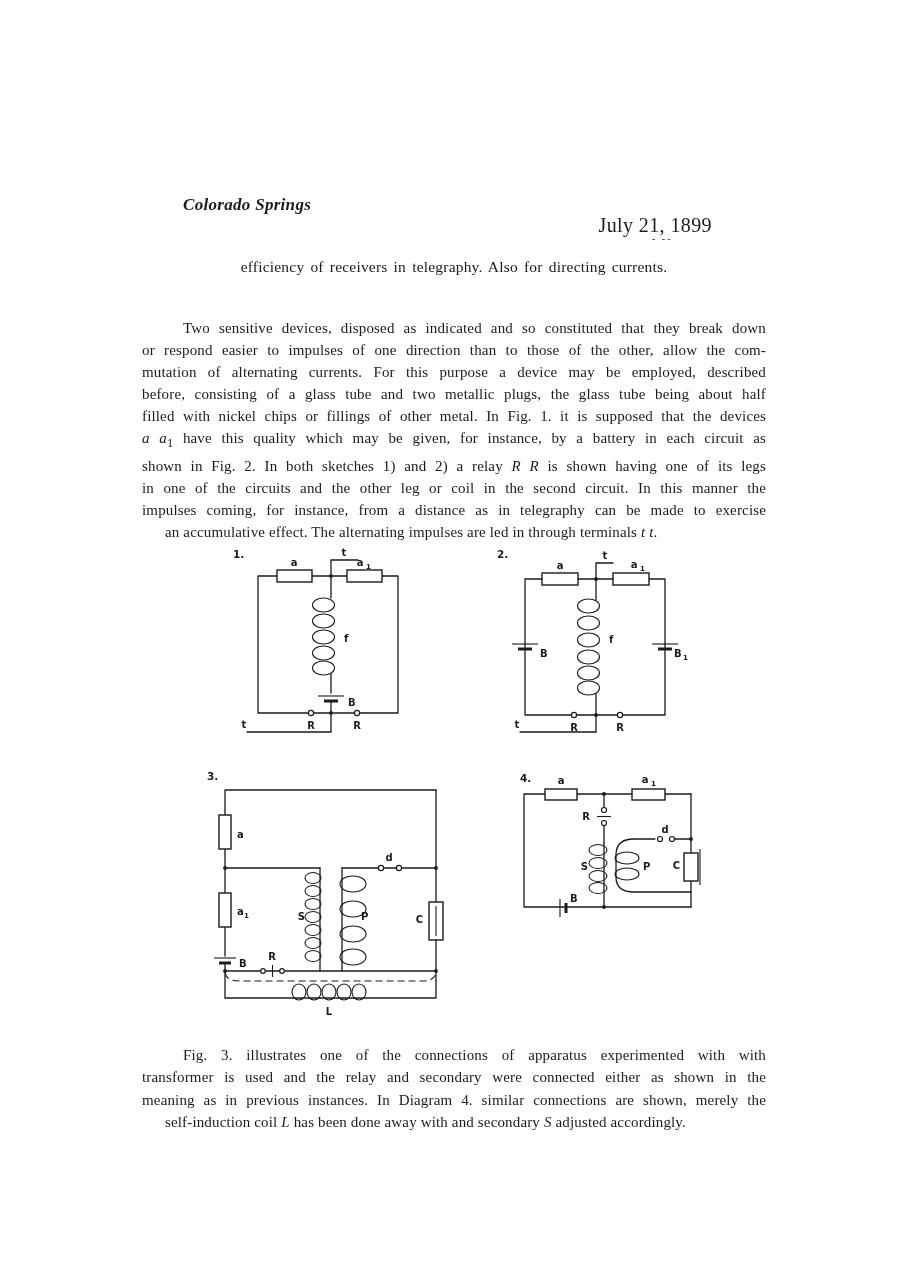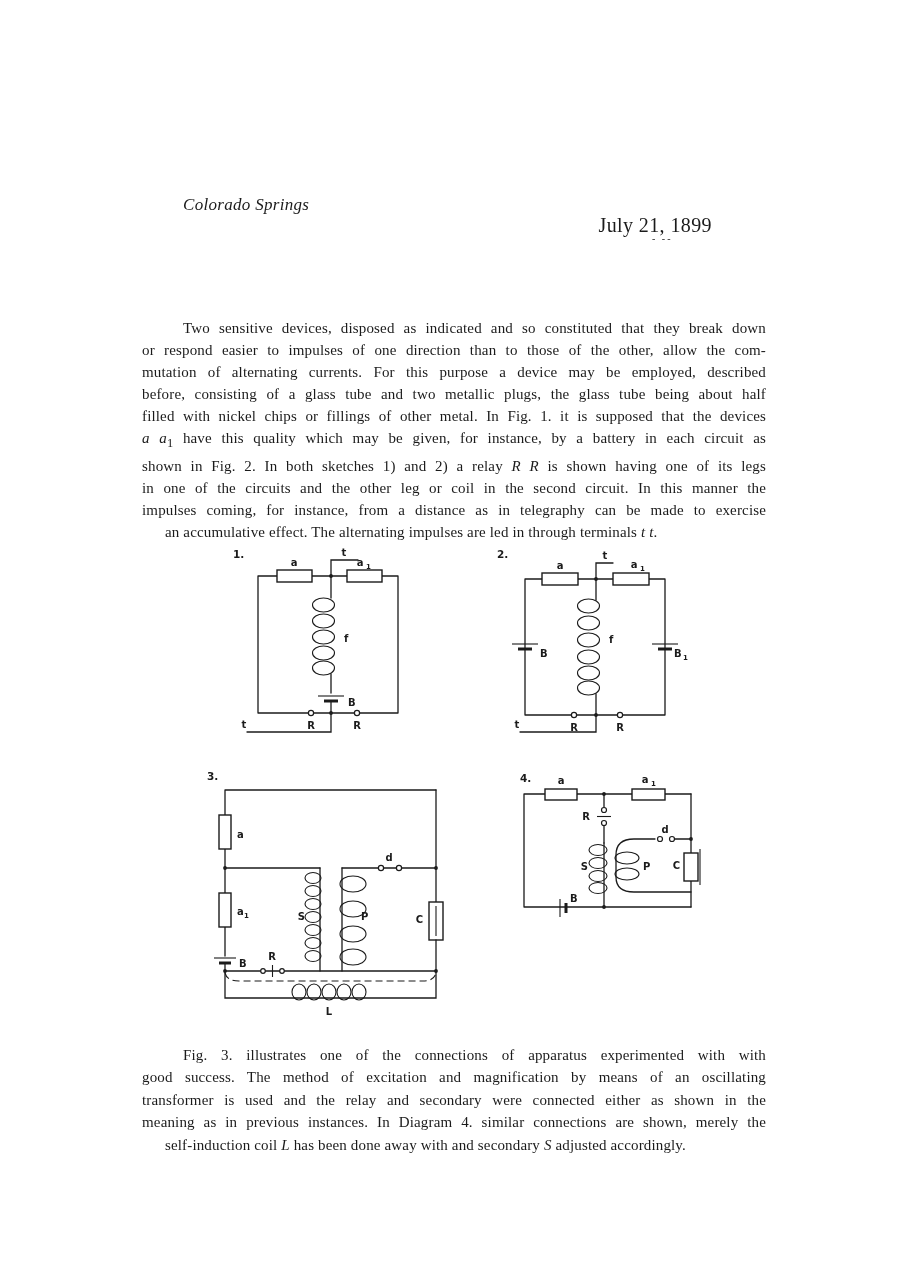--- a/index.html
+++ b/index.html
@@ -1,19 +1,19 @@
 <!DOCTYPE html>
 <html><head>
 <meta charset="utf-8">
 <style>
   html,body{margin:0;padding:0;background:#ffffff;}
   .page{position:relative;width:903px;height:1280px;background:#ffffff;
         font-family:"Liberation Serif",serif;color:#1b1b1b;overflow:hidden;}
   .abs{position:absolute;}
-  .loc{font-style:italic;font-size:17px;font-weight:normal;letter-spacing:.3px;}
+  .loc{font-style:italic;font-size:17px;font-weight:bold;letter-spacing:.3px;}
   .date{font-size:20px;letter-spacing:.4px;}
   .datemark{font-size:10px;letter-spacing:2px;color:#2a2a2a;}
   .titleblock{left:142px;width:624px;top:255px;line-height:23px;font-size:15.5px;}
   .titleblock .tl{text-align:center;letter-spacing:.2px;word-spacing:2px;}
   .para{left:142px;width:624px;font-size:15px;}
   .p1{top:317px;line-height:22.1px;}
   .p2{top:1044px;line-height:22.4px;}
   .jus{text-align:justify;text-align-last:justify;letter-spacing:.15px;}
   .jus-last{text-align:left;text-align-last:left;letter-spacing:.15px;margin-left:23px;}
   .ind{text-indent:41px;}
@@ -34,20 +34,21 @@
 </head>
 <body>
 
 <div class="page">
 
   <div class="abs loc" style="left:183px;top:195px;">Colorado Springs</div>
   <div class="abs date" style="left:142px;width:570px;top:214px;text-align:right;">July 21, 1899</div>
   <div class="abs datemark" style="left:652px;top:233px;">- --</div>
 
   <div class="abs titleblock">
+    <div class="tl">efficiency of receivers in telegraphy. Also for directing currents.</div>
   </div>
 
   <div class="abs para p1">
     <div class="jus ind">Two sensitive devices, disposed as indicated and so constituted that they break down</div>
     <div class="jus">or respond easier to impulses of one direction than to those of the other, allow the com-</div>
     <div class="jus">mutation of alternating currents. For this purpose a device may be employed, described</div>
     <div class="jus">before, consisting of a glass tube and two metallic plugs, the glass tube being about half</div>
     <div class="jus">filled with nickel chips or fillings of other metal. In Fig. 1. it is supposed that the devices</div>
     <div class="jus"><i>a a</i><sub>1</sub> have this quality which may be given, for instance, by a battery in each circuit as</div>
     <div class="jus">shown in Fig. 2. In both sketches 1) and 2) a relay <i>R R</i> is shown having one of its legs</div>
@@ -241,20 +242,19 @@
     <text x="80" y="55" text-anchor="end">R</text>
     <text x="78" y="105" text-anchor="end">S</text>
     <text x="133" y="105">P</text>
     <text x="155" y="68" text-anchor="middle">d</text>
     <text x="170" y="104" text-anchor="end">C</text>
     <text x="60" y="137">B</text>
   </svg>
 
   <div class="abs para p2">
     <div class="jus ind">Fig. 3. illustrates one of the connections of apparatus experimented with with</div>
-    <div class="jus">good success. The method of excitation and magnification by means of an oscillating</div>
     <div class="jus">transformer is used and the relay and secondary were connected either as shown in the</div>
     <div class="jus">meaning as in previous instances. In Diagram 4. similar connections are shown, merely the</div>
     <div class="jus-last">self-induction coil <i>L</i> has been done away with and secondary <i>S</i> adjusted accordingly.</div>
   </div>
 
 
 </div>
 
 </body></html>

